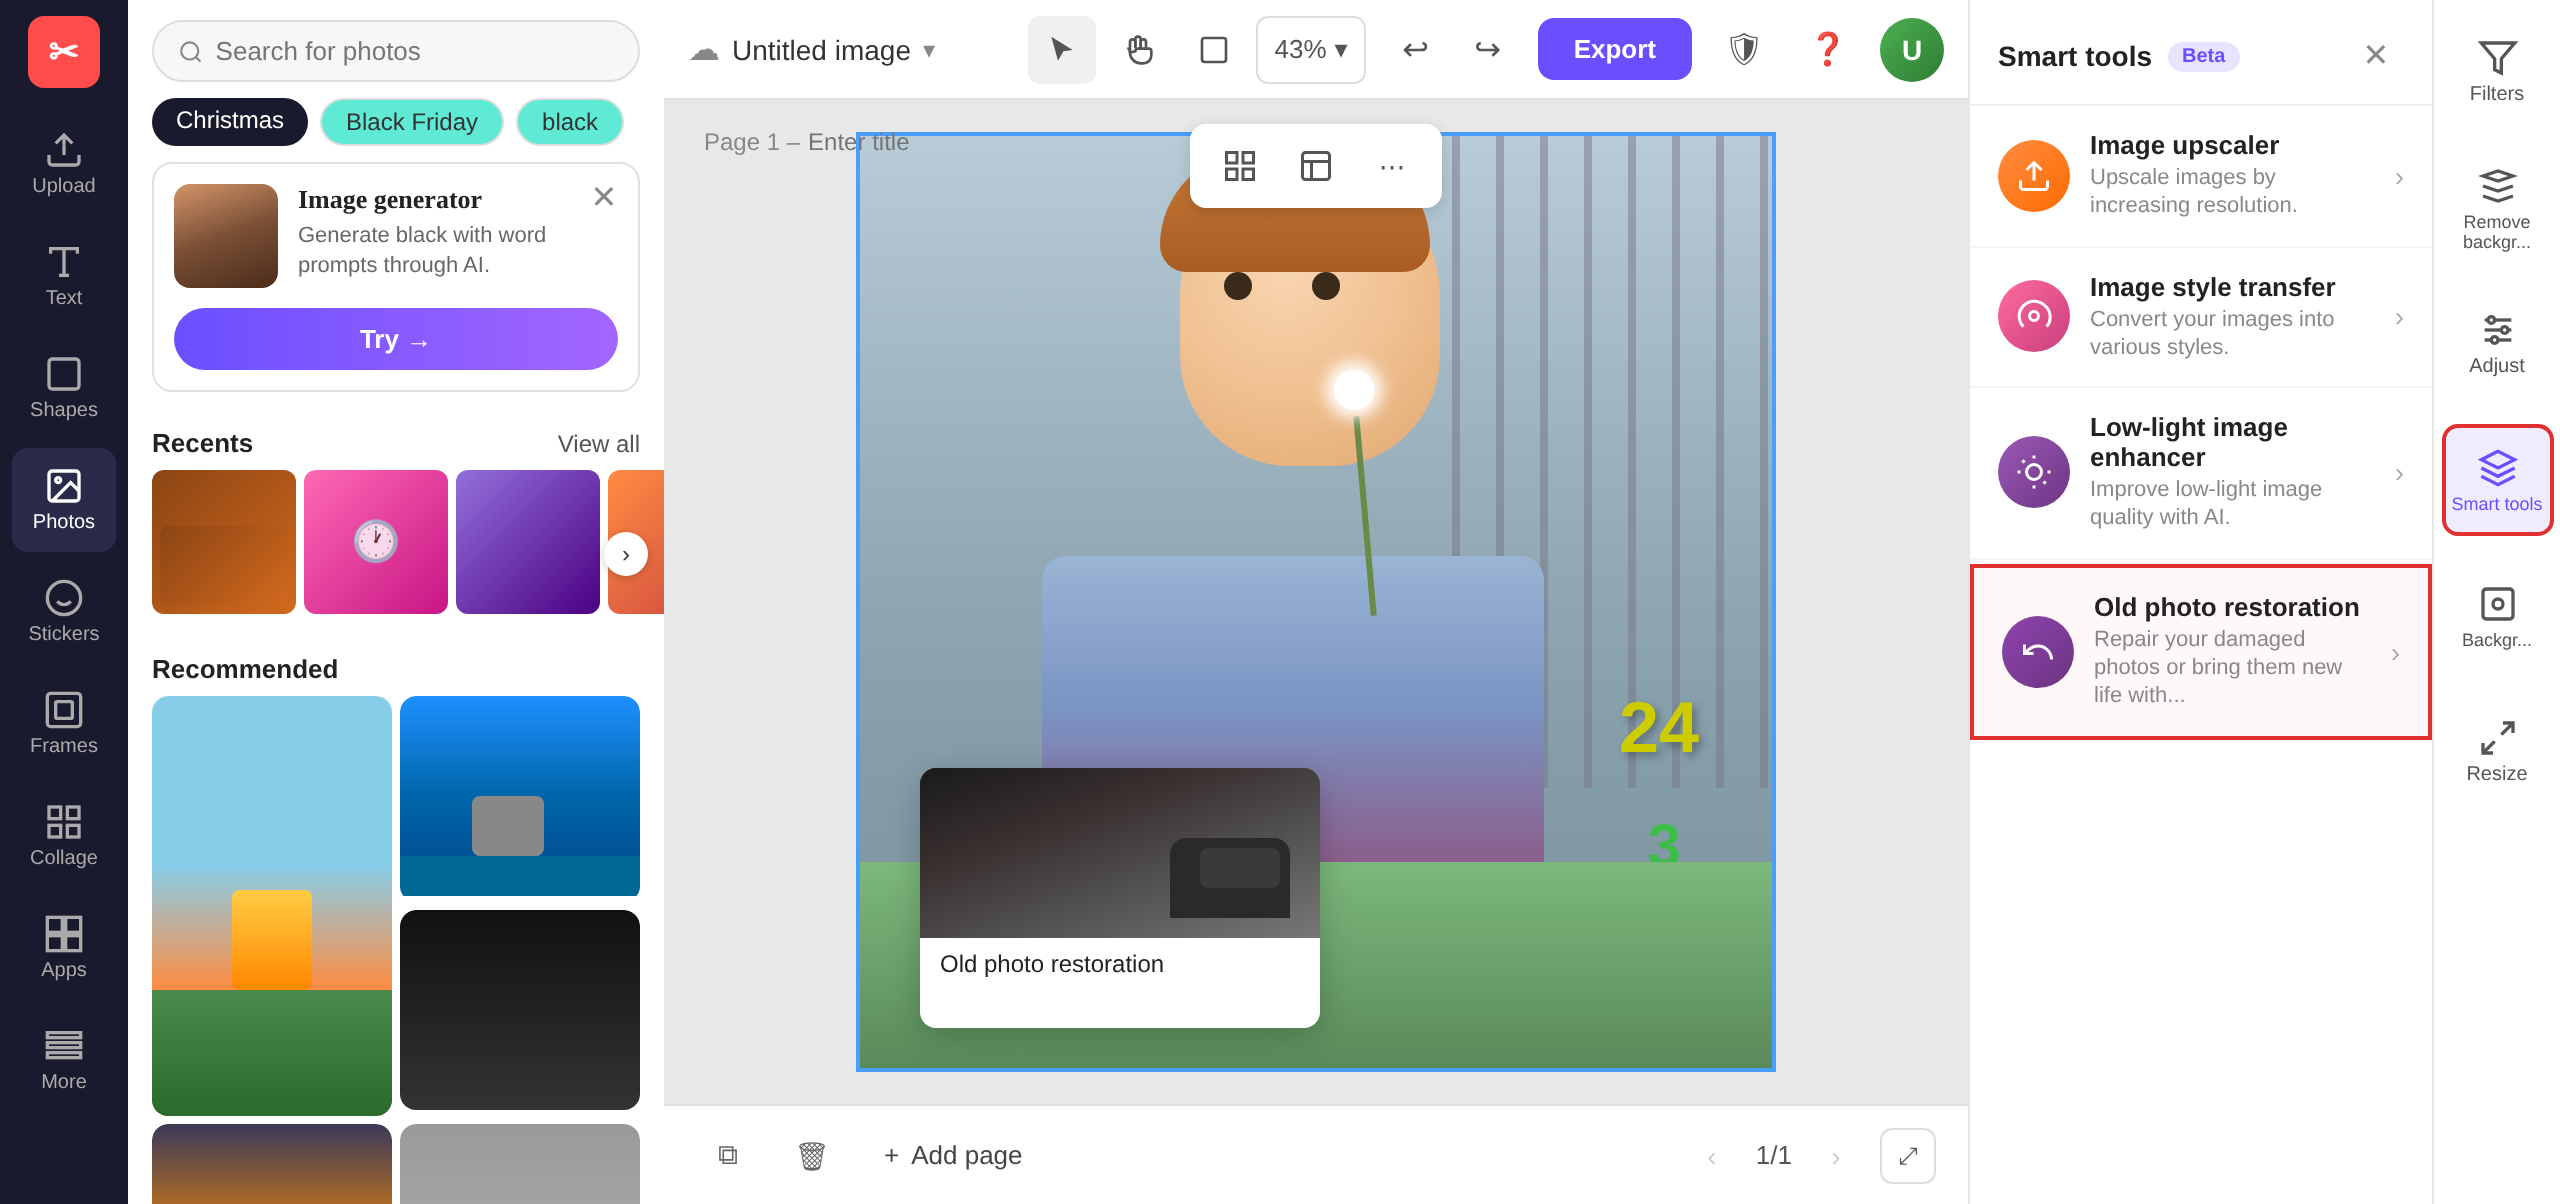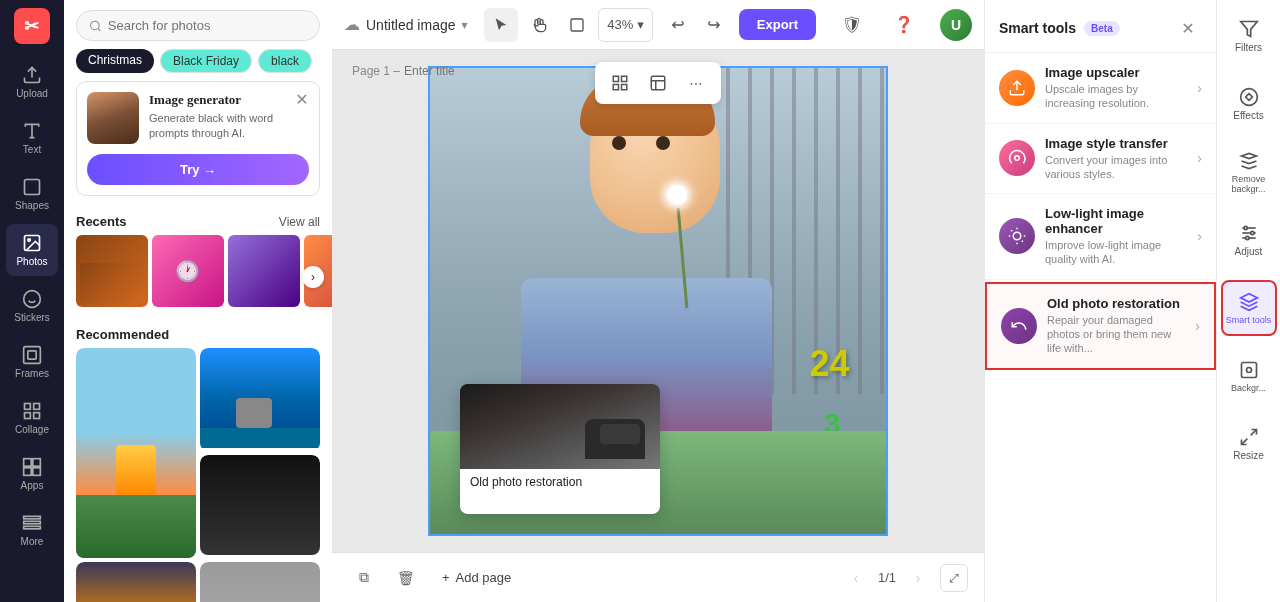--- a/index.html
+++ b/index.html
@@ -179,21 +179,21 @@
     }
 
     .undo-redo { display: flex; gap: 2px; }
 
     .export-btn {
       background: #6b4fff; color: white; border: none;
       padding: 8px 18px; border-radius: 8px; font-size: 13px;
       font-weight: 600; cursor: pointer;
     }
 
-    .toolbar-right { display: flex; align-items: center; gap: 20px; }
+    .toolbar-right { display: flex; align-items: center; gap: 10px; }
 
     
     .canvas-container {
       flex: 1; position: relative; overflow: hidden;
       display: flex; align-items: center; justify-content: center;
     }
 
     .page-label {
       position: absolute; top: 14px; left: 20px;
       font-size: 12px; color: #888; display: flex; align-items: center; gap: 4px; z-index: 5;
@@ -719,27 +719,20 @@
 
 <div class="right-side-panel">
   <div class="side-tool">
     <svg width="20" height="20" viewBox="0 0 24 24" fill="none" stroke="currentColor" stroke-width="2">
         <polygon points="22 3 2 3 10 12.46 10 19 14 21 14 12.46 22 3"></polygon>
       </svg>
     <span>Filters</span>
   </div>
   <div class="side-tool">
     <svg width="20" height="20" viewBox="0 0 24 24" fill="none" stroke="currentColor" stroke-width="2">
-        <circle cx="12" cy="12" r="10"></circle>
-        <path d="M12 8l4 4-4 4-4-4z"></path>
-      </svg>
-    <span>Effects</span>
-  </div>
-  <div class="side-tool">
-    <svg width="20" height="20" viewBox="0 0 24 24" fill="none" stroke="currentColor" stroke-width="2">
         <path d="M3 6l9-3 9 3-9 3z"></path>
         <path d="M3 12l9 3 9-3"></path>
         <path d="M3 18l9 3 9-3"></path>
       </svg>
     <span style="font-size:9px; text-align:center;">Remove backgr...</span>
   </div>
   <div class="side-tool">
     <svg width="20" height="20" viewBox="0 0 24 24" fill="none" stroke="currentColor" stroke-width="2">
         <line x1="4" y1="6" x2="20" y2="6"></line>
         <line x1="4" y1="12" x2="20" y2="12"></line>

